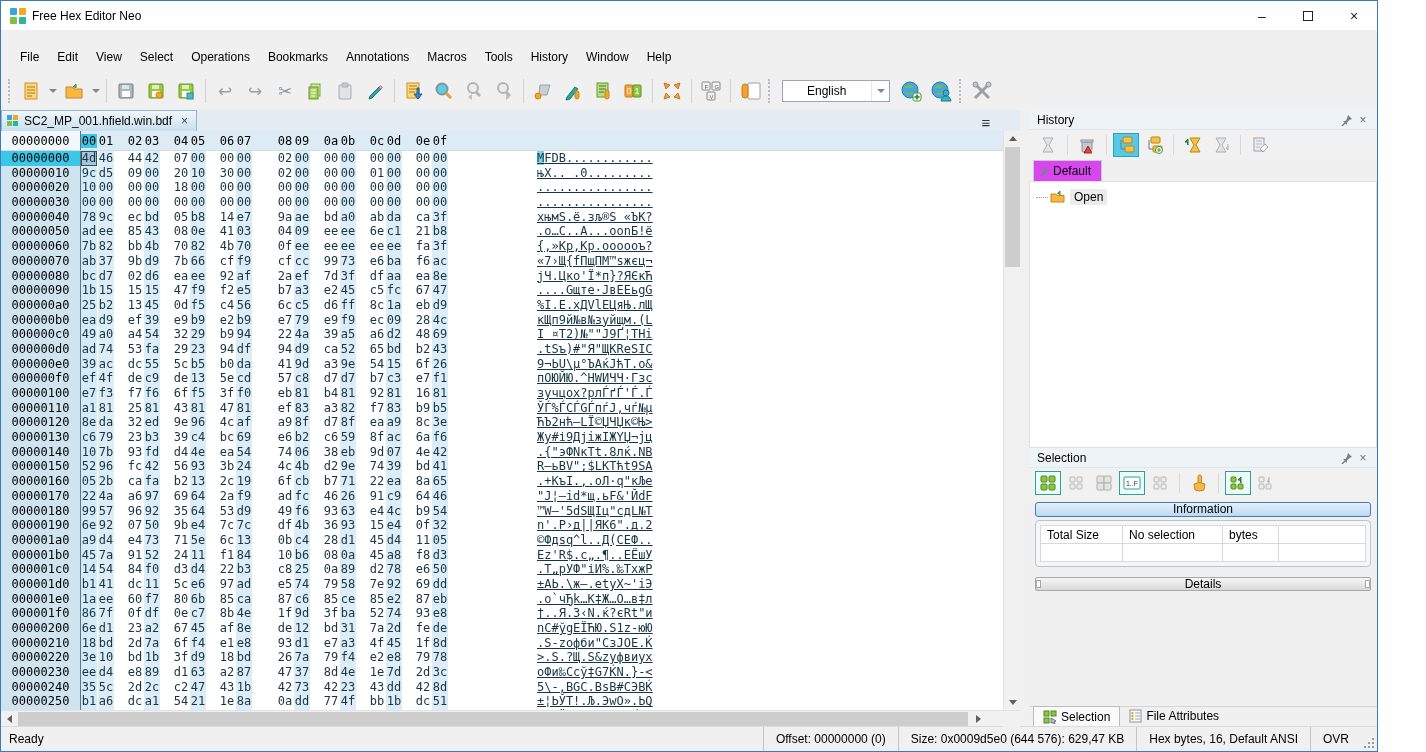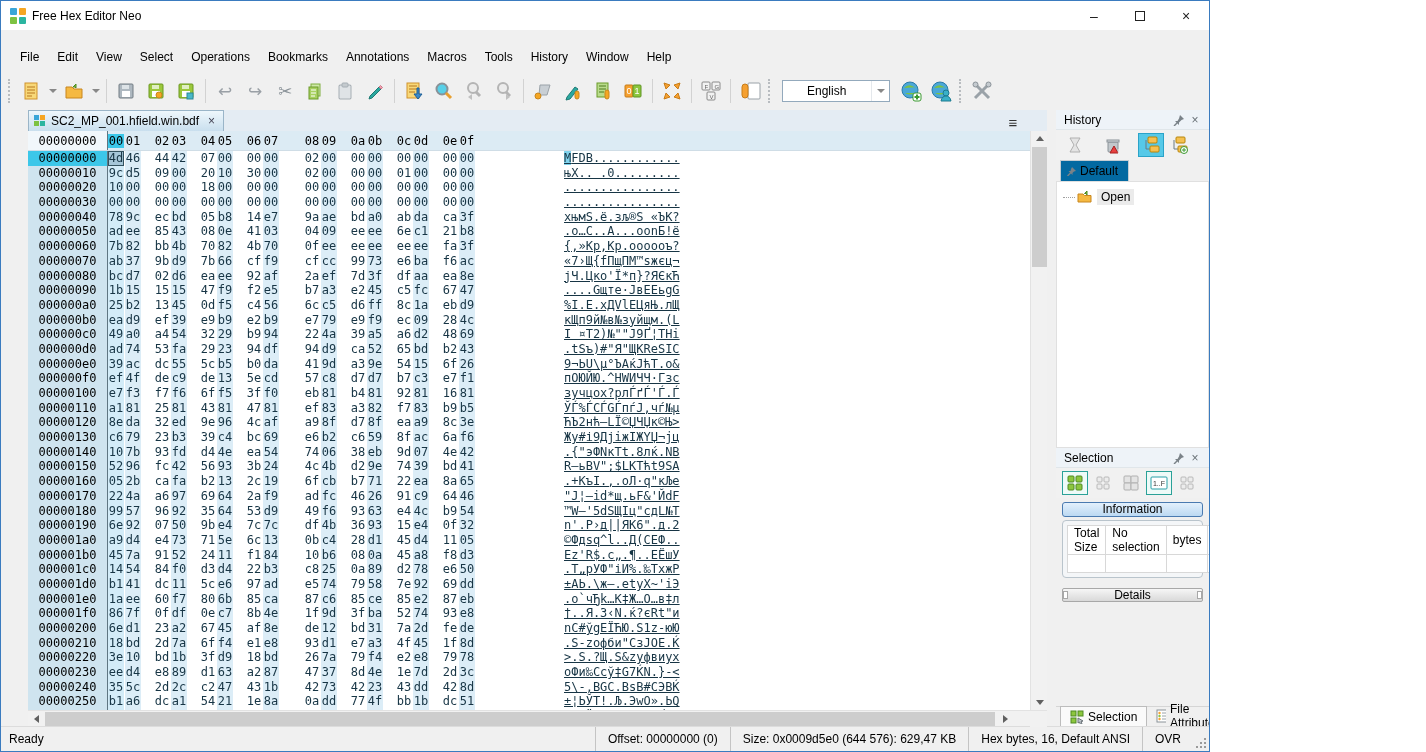--- a/index.html
+++ b/index.html
@@ -1,18 +1,18 @@
 <!DOCTYPE html>
 <html><head>
 <meta charset="utf-8">
 <style>
   * { box-sizing: border-box; margin: 0; padding: 0; }
   html,body { width:1426px; height:752px; }
   body { font-family:"Liberation Sans", sans-serif; font-size:12px; color:#000; background:#fff; }
-  .window { position:relative; width:1210px; height:752px; border:1px solid #3a7bbf; display:flex; flex-direction:column; overflow:hidden; background:#f0f0f0; }
+  .window { position:relative; width:1378px; height:752px; border:1px solid #3a7bbf; display:flex; flex-direction:column; overflow:hidden; background:#f0f0f0; }
 
   
   .titlebar { height:29px; background:#fff; display:flex; align-items:center; flex:none; }
   .applogo { width:16px; height:16px; margin:0 6px 0 9px; display:grid; grid-template-columns:7px 7px; grid-template-rows:7px 7px; gap:2px; }
   .applogo i { border-radius:1px; }
   .applogo i:nth-child(1){background:#3aa6d8}.applogo i:nth-child(2){background:#f5a623}
   .applogo i:nth-child(3){background:#7dc242}.applogo i:nth-child(4){background:#2bb5a0}
   .title-text { font-size:12px; }
   .winbtns { margin-left:auto; display:flex; height:100%; }
   .winbtn { width:46px; height:100%; display:flex; align-items:center; justify-content:center; font-size:14px; color:#222; }
@@ -28,21 +28,21 @@
   .tsep { width:1px; height:24px; background:#d2d2d2; margin:0 4px; }
   .tbtn { width:30px; height:28px; display:flex; align-items:center; justify-content:center; flex:none; }
   .tbtn.narrow { width:13px; }
   .glyph { font-family:"DejaVu Sans", sans-serif; font-size:17px; color:#9aa0a6; line-height:1; }
   .caret-down { width:0; height:0; border-left:4px solid transparent; border-right:4px solid transparent; border-top:4px solid #888; }
   .combo { width:108px; height:22px; background:#fff; border:1px solid #93a9bc; display:flex; align-items:center; margin:0 6px; }
   .combo-label { flex:1; padding-left:24px; }
   .combo-btn { width:18px; height:100%; display:flex; align-items:center; justify-content:center; border-left:1px solid #e4e8ec; }
 
   
-  .main { flex:1; display:flex; min-height:0;padding-left:27px; }
+  .main { flex:1; display:flex; min-height:0; }
   .editor-col { width:1019px; flex:none; display:flex; flex-direction:column; background:#fff; }
   .splitter { width:9px; flex:none; background:#f0f0f0; }
   .right-col { flex:1; display:flex; flex-direction:column; background:#f0f0f0; min-width:0; }
 
   
   .tabbar { height:21px; flex:none; background:#e4ecf3; display:flex; align-items:flex-end; }
   .doc-tab { height:21px; display:flex; align-items:center; gap:5px; padding:0 8px 0 5px; background:linear-gradient(#eef7fc,#c9dfee); border:1px solid #9ab5c8; border-bottom:none; }
   .tabicon { width:12px; height:12px; display:grid; grid-template-columns:5px 5px; grid-template-rows:5px 5px; gap:1px; }
   .tabicon i:nth-child(1){background:#3aa6d8}.tabicon i:nth-child(2){background:#f5a623}
   .tabicon i:nth-child(3){background:#7dc242}.tabicon i:nth-child(4){background:#2bb5a0}
@@ -89,21 +89,21 @@
   .ptitle { height:20px; flex:none; display:flex; align-items:center; padding:0 6px 0 8px; background:#eef3f8; border-bottom:1px solid #e0e6ea; }
   .ptitle .sp { flex:1; }
   .picon { width:16px; height:14px; display:flex; align-items:center; justify-content:center; color:#6a7278; }
   .ptoolbar { height:30px; flex:none; display:flex; align-items:center; padding-left:6px; gap:2px; background:#f1f1f1; }
   .pbtn { width:26px; height:24px; display:flex; align-items:center; justify-content:center; flex:none; }
   .pbtn.active { background:#56c9e8; border:1px solid #2ba3c8; }
   .pbtn.checked { background:#eefaf8; border:1px solid #2aa198; }
   .psep { width:1px; height:20px; background:#d8d8d8; margin:0 4px; }
 
   .hist-tabs { height:21px; flex:none; display:flex; align-items:flex-end; padding-left:4px; background:#f0f0f0; }
-  .hist-tab { height:21px; display:flex; align-items:center; gap:4px; padding:0 10px 0 6px; background:#0369a1; border:1px solid #c4cdd3; border-bottom:none; }
+  .hist-tab { height:21px; display:flex; align-items:center; gap:4px; padding:0 10px 0 6px; background:#d946ef; border:1px solid #c4cdd3; border-bottom:none; }
   .hist-tree { flex:1; background:#fff; border:1px solid #e0e0e0; padding:6px 0 0 6px; }
   .tree-item { display:flex; align-items:center; height:18px; }
   .tree-dots { width:12px; border-top:1px dotted #a0a0a0; margin-right:2px; }
   .tree-label { padding:1px 4px; background:#ebebeb; }
 
   .selgroup { margin:4px 6px 0 6px; }
   .info-hdr { height:15px; border:1px solid #4a7ab0; border-radius:3px; background:linear-gradient(#e3f0fc,#bcd9f2); text-align:center; line-height:13px; }
   .groupbox { border:1px solid #b9c4cc; border-radius:4px; margin-top:3px; padding:4px; background:#f4f6f8; }
   .sel-table { width:100%; border:1px solid #a8a8a8; background:#fff; border-collapse:collapse; }
   .sel-table td { border:1px solid #d8d8d8; height:18px; padding:0 6px; font-size:12px; }

